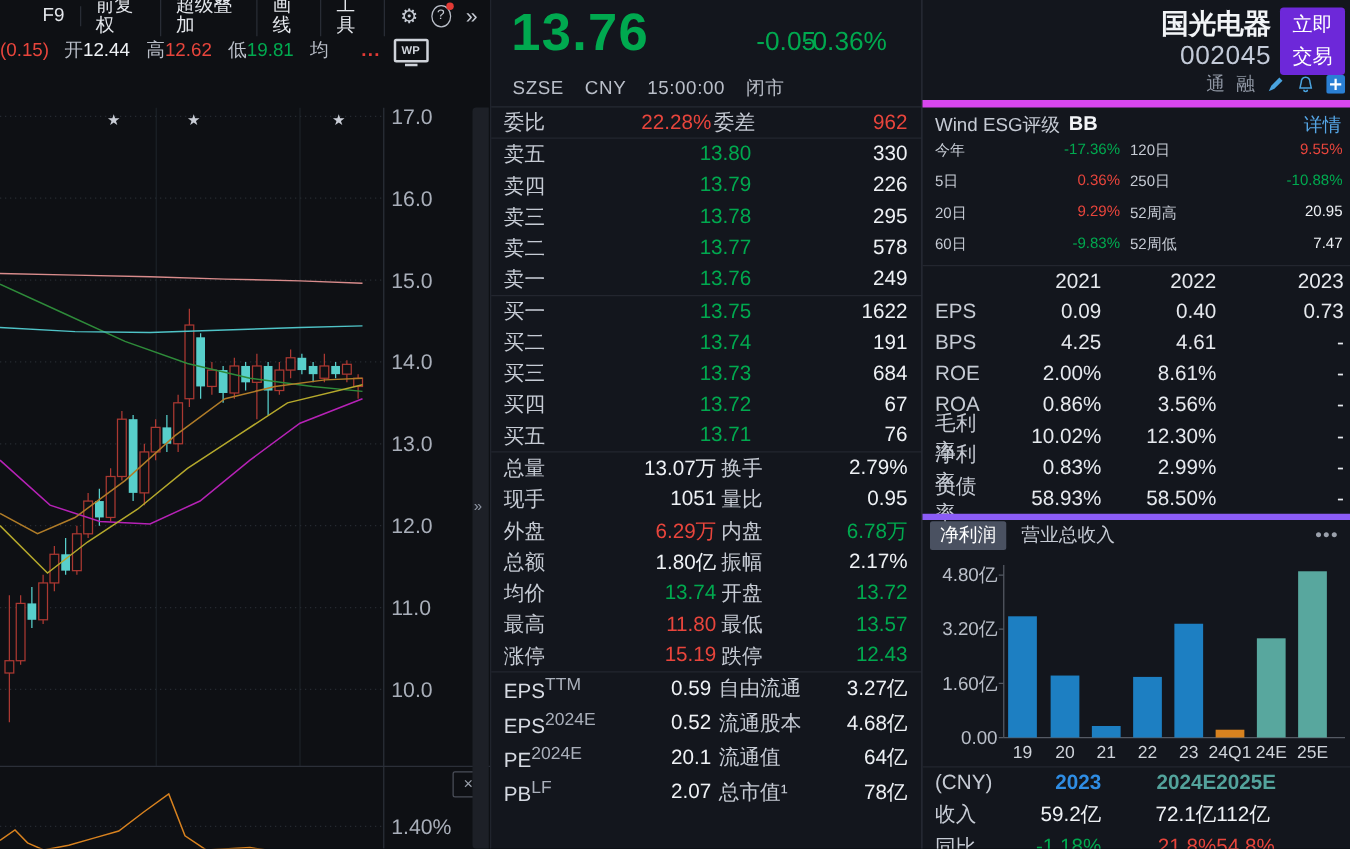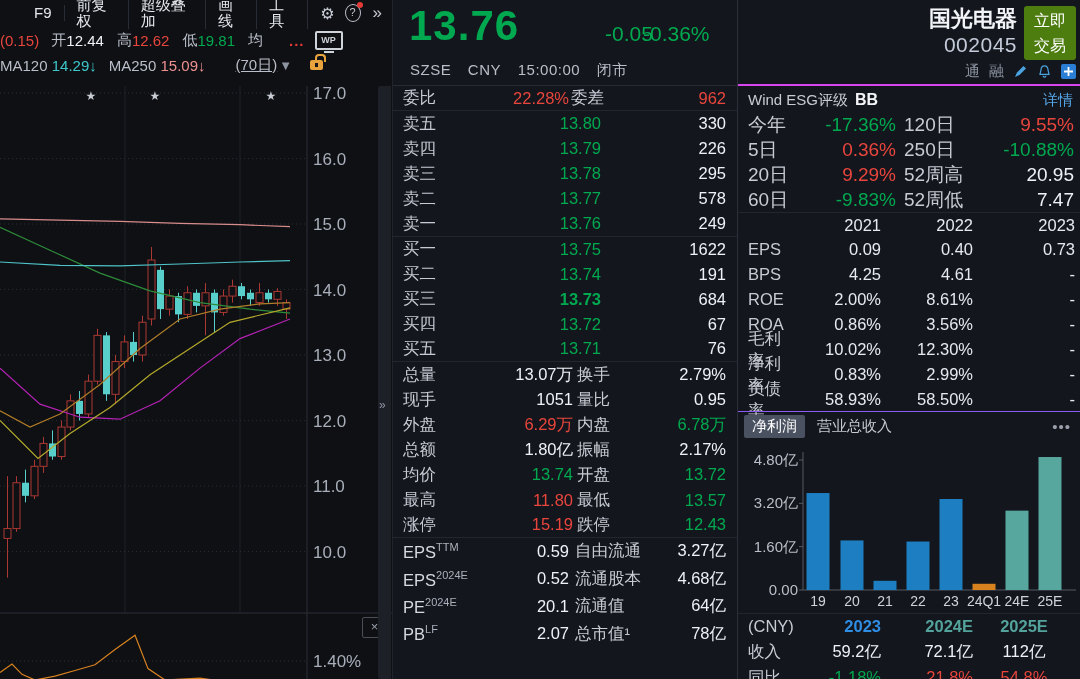--- a/index.html
+++ b/index.html
@@ -52,58 +52,58 @@
   .qrow.div-b{border-bottom:1px solid #23262f;}
   .q-l{width:68px;padding-left:10px;box-sizing:border-box;color:#c6cbd4;}
   .q-p{width:140px;text-align:right;}
   .q-v{flex:1;text-align:right;padding-right:12px;color:#eef1f5;}
   .w-l1{width:68px;padding-left:10px;box-sizing:border-box;color:#c6cbd4;}
   .w-v1{width:108px;text-align:right;}
   .w-l2{width:62px;margin-left:2px;color:#c6cbd4;}
   .s-v1{width:112px;text-align:right;}
   .s-l2{width:66px;margin-left:4px;color:#c6cbd4;}
   .u-l{width:112px;padding-left:10px;box-sizing:border-box;color:#d6dae2;}
-  .u-l sup{font-size:11px;color:#aab0bb;}
+  .u-l sup{font-size:14px;color:#aab0bb;}
   .u-v1{width:64px;text-align:right;color:#eef1f5;}
   .u-l2{width:92px;margin-left:6px;color:#c6cbd4;}
 
   
-  #rp-top{position:absolute;left:0;top:0;width:343px;height:86px;border-bottom:2px solid #d946ef;box-sizing:border-box;}
+  #rp-top{position:absolute;left:0;top:0;width:343px;height:86px;border-bottom:6px solid #d946ef;box-sizing:border-box;}
   #stock-name{position:absolute;right:64px;top:4px;font-size:22px;font-weight:bold;color:#f2f4f7;}
   #stock-code{position:absolute;right:64px;top:33px;font-size:21px;color:#c3cad8;letter-spacing:.5px;}
-  #trade-btn{position:absolute;right:5px;top:6px;width:52px;height:54px;background:#4d7c0f;border-radius:3px;color:#fff;font-size:16px;text-align:center;line-height:25px;padding-top:2px;box-sizing:border-box;cursor:pointer;}
+  #trade-btn{position:absolute;right:5px;top:6px;width:52px;height:54px;background:#6d28d9;border-radius:3px;color:#fff;font-size:16px;text-align:center;line-height:25px;padding-top:2px;box-sizing:border-box;cursor:pointer;}
   #tag-row{position:absolute;right:5px;bottom:3px;display:flex;align-items:center;gap:9px;font-size:15px;color:#8e95a2;}
   #esg-row{position:absolute;left:0;top:88px;width:343px;height:24px;display:flex;align-items:center;font-size:15px;}
   #esg-row .t{padding-left:10px;color:#c6cbd4;}
   #esg-row .bb{margin-left:7px;color:#f2f4f7;font-weight:bold;font-size:16px;}
   #esg-row .dt{flex:1;text-align:right;padding-right:8px;color:#55a6e6;cursor:pointer;}
   #esg-rows{position:absolute;left:0;top:112px;width:343px;}
-  .erow{display:flex;align-items:center;height:25px;font-size:19px;}
+  .erow{display:flex;height:25px;font-size:12px;}
   .e-l1{width:62px;padding-left:10px;box-sizing:border-box;color:#c6cbd4;}
   .e-v1{width:96px;text-align:right;}
   .e-l2{width:76px;margin-left:8px;color:#c6cbd4;}
   .e-v2{flex:1;text-align:right;padding-right:7px;}
   #fin-table{position:absolute;left:0;top:212px;width:343px;border-top:1px solid #23262f;}
   .frow{display:flex;align-items:center;height:25px;font-size:16.5px;}
   .frow.head{font-weight:normal;color:#f2f4f7;height:24px;}
   .f-l{width:56px;padding-left:10px;box-sizing:border-box;color:#c6cbd4;}
   .f-c1{width:87px;text-align:right;color:#e6e9ee;}
   .f-c2{width:92px;text-align:right;color:#e6e9ee;}
   .f-c3{flex:1;text-align:right;padding-right:6px;color:#e6e9ee;}
-  #tab-row{position:absolute;left:0;top:411px;width:343px;height:29px;border-top:1px solid #8b5cf6;display:flex;align-items:center;font-size:15px;box-sizing:border-box;}
+  #tab-row{position:absolute;left:0;top:411px;width:343px;height:29px;border-top:5px solid #8b5cf6;display:flex;align-items:center;font-size:15px;box-sizing:border-box;}
   #tab-profit{margin-left:6px;background:#4a5161;color:#fff;padding:2px 8px;border-radius:2px;cursor:pointer;}
   #tab-revenue{margin-left:12px;color:#c6cbd4;cursor:pointer;}
   #tab-more{flex:1;text-align:right;padding-right:10px;color:#9aa0ab;letter-spacing:1px;cursor:pointer;}
   #profit-svg{position:absolute;left:0;top:440px;}
   #est-table{position:absolute;left:0;top:613px;width:343px;border-top:1px solid #23262f;}
   .strow{display:flex;align-items:center;height:25.5px;font-size:16.5px;}
   .st-l{width:56px;padding-left:10px;box-sizing:border-box;color:#c6cbd4;}
   .st-c1{width:87px;text-align:right;}
   .st-c2{width:92px;text-align:right;}
-  .st-c3{flex:1;text-align:center;padding-right:6px;}
+  .st-c3{flex:1;text-align:left;padding-right:6px;}
   .bold{font-weight:bold;}
   svg text{font-family:"Liberation Sans","DejaVu Sans",sans-serif;}
 </style>
 </head>
 <body>
 
 <div id="left-panel" class="panel">
   <div id="toolbar1">
       <div class="tb-item">F9</div>
       <div class="tb-item">前复权</div>
@@ -115,28 +115,20 @@
       <div class="tb-ico" id="more-ico">»</div>
     </div>
   <div id="toolbar2">
     <span class="val-r">(0.15)</span>&nbsp;
     <span class="lbl" style="margin-left:8px">开</span><span class="val-w">12.44</span>
     <span class="lbl" style="margin-left:13px">高</span><span class="val-r">12.62</span>
     <span class="lbl" style="margin-left:13px">低</span><span class="val-g">19.81</span>
     <span class="lbl" style="margin-left:13px">均</span>
     <span id="dots-ind">...</span>
     <span id="wp-ico">WP</span>
-  </div>
-  <div id="toolbar3">
-    <span class="lbl">MA120</span>&nbsp;<span class="val-c">14.29↓</span>
-    <span class="lbl" style="margin-left:12px">MA250</span>&nbsp;<span class="val-p">15.09↓</span>
-    <span id="period-box"><u>(70日)</u><span id="tri-down">▼</span></span>
-    <span id="lock-ico">
-        <i></i>
-      </span>
   </div>
   <svg id="kchart" width="392" height="593">
       <line x1="125" y1="0" x2="125" y2="527" stroke="#1c2027"></line>
       <line x1="240" y1="0" x2="240" y2="527" stroke="#1c2027"></line>
       <line x1="0" y1="7" x2="307" y2="7" stroke="#262a31" stroke-dasharray="1 3"></line>
       <text x="313" y="13" fill="#a9afba" font-size="17">17.0</text>
       <line x1="0" y1="72.5" x2="307" y2="72.5" stroke="#262a31" stroke-dasharray="1 3"></line>
       <text x="313" y="78.5" fill="#a9afba" font-size="17">16.0</text>
       <line x1="0" y1="138" x2="307" y2="138" stroke="#262a31" stroke-dasharray="1 3"></line>
       <text x="313" y="144" fill="#a9afba" font-size="17">15.0</text>
@@ -284,21 +276,21 @@
         <span class="q-p" style="color: rgb(0, 169, 79);">13.75</span>
         <span class="q-v">1622</span>
       </div>
       <div class="qrow">
         <span class="q-l">买二</span>
         <span class="q-p" style="color: rgb(0, 169, 79);">13.74</span>
         <span class="q-v">191</span>
       </div>
       <div class="qrow">
         <span class="q-l">买三</span>
-        <span class="q-p" style="color: rgb(0, 169, 79); font-weight: bold;">13.73</span>
+        <span class="q-p" style="color: rgb(0, 169, 79);">13.73</span>
         <span class="q-v">684</span>
       </div>
       <div class="qrow">
         <span class="q-l">买四</span>
         <span class="q-p" style="color: rgb(0, 169, 79);">13.72</span>
         <span class="q-v">67</span>
       </div>
       <div class="qrow div-b">
         <span class="q-l">买五</span>
         <span class="q-p" style="color: rgb(0, 169, 79);">13.71</span>

